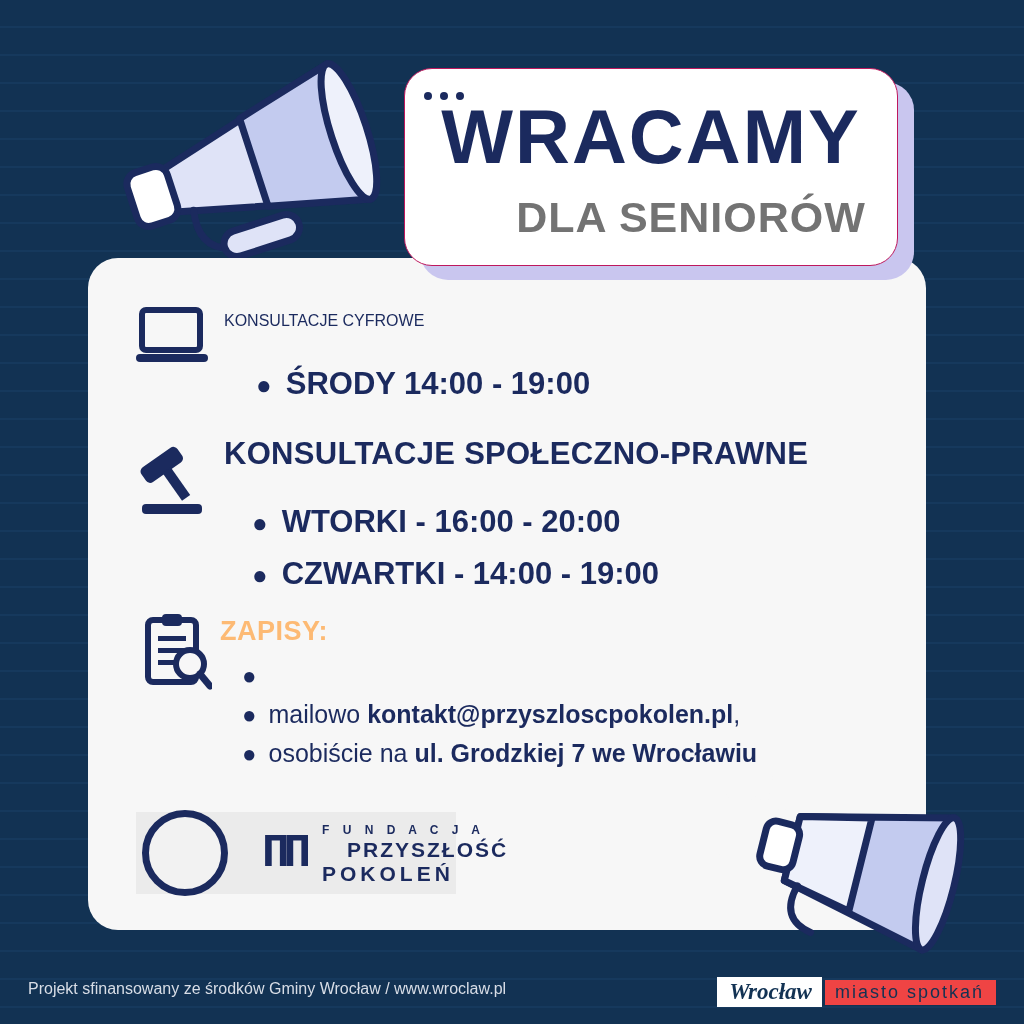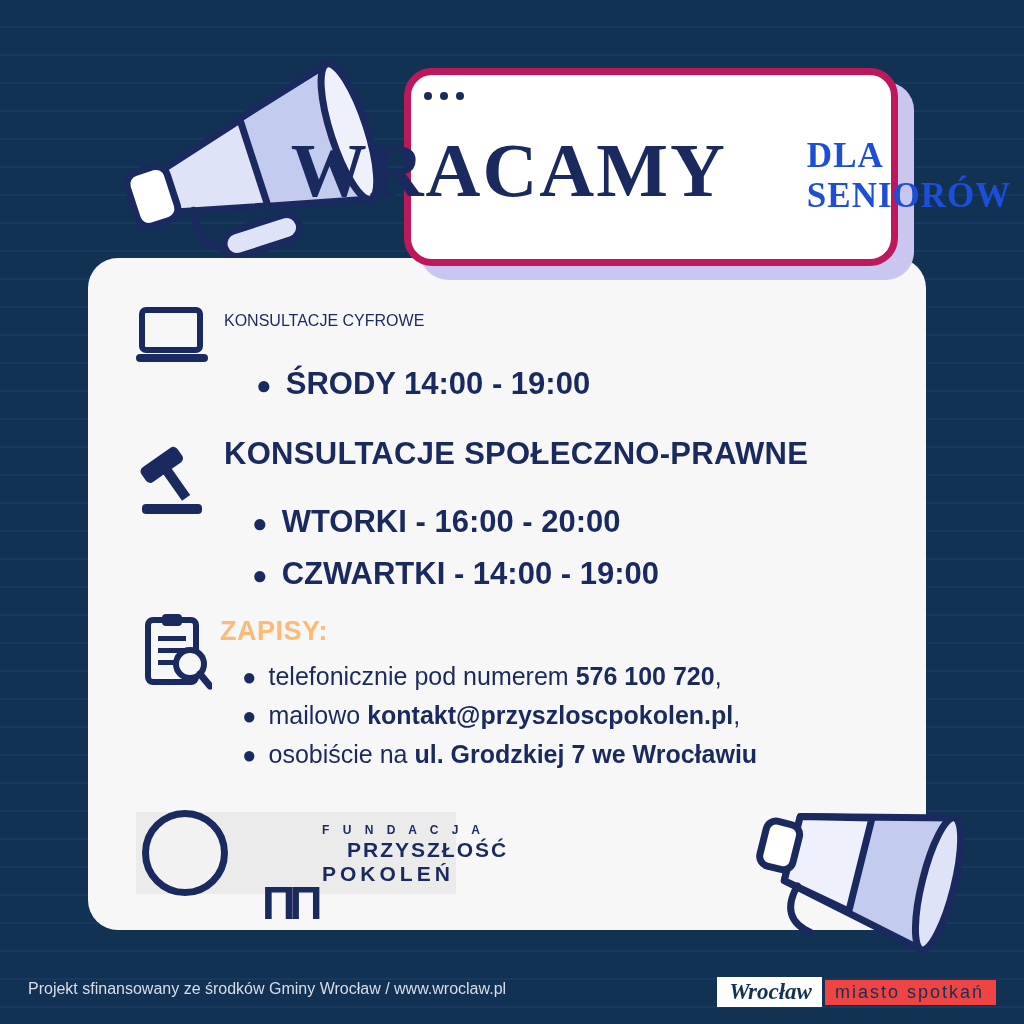--- a/index.html
+++ b/index.html
@@ -39,47 +39,47 @@
     width: 494px; height: 198px;
     background: #c9c6ef;
     border-radius: 28px;
   }
   .bubble {
     position: absolute;
     left: 404px; top: 68px;
     width: 494px; height: 198px;
     background: #ffffff;
     border-radius: 28px;
-    border: 7px solid #be185d;
+    border: 1px solid #be185d;
     display: flex;
+    flex-direction: column;
     align-items: center;
     justify-content: center;
-    font-family: Liberation Serif, serif;
   }
   .bubble-dots {
     position: absolute;
     left: 424px; top: 92px;
     display: flex; gap: 8px;
   }
   .bubble-dots i {
     display: block; width: 8px; height: 8px;
     border-radius: 50%; background: #1b2a5e;
   }
   .title-main {
     font-size: 76px;
     font-weight: bold;
     letter-spacing: 2px;
     color: #1b2a5e;
     line-height: 1;
     margin-top: 6px;
   }
   .title-sub {
-    font-size: 35px;
-    font-weight: bold;
-    color: #1d4ed8;
+    font-size: 43px;
+    font-weight: bold;
+    color: #737373;
     letter-spacing: 1px;
     margin-top: 18px;
     margin-left: 80px;
     align-self: center;
   }
 
   
   .megaphone-top { position: absolute; left: 108px; top: 58px; width: 330px; height: 230px; }
   .megaphone-bottom { position: absolute; left: 700px; top: 770px; width: 300px; height: 190px; }
 
@@ -133,22 +133,22 @@
     background: #f2f2f2; border: 7px solid #1b2a5e;
   }
   .logo-text {
     position: absolute; left: 322px; top: 824px;
     color: #1b2a5e; line-height: 1.15;
   }
   .logo-text .l1 { font-size: 12px; letter-spacing: 5px; font-weight: bold;}
   .logo-text .l2 { font-size: 21px; letter-spacing: 2px; font-weight: bold; margin-left: 25px;}
   .logo-text .l3 { font-size: 21px; letter-spacing: 4px; font-weight: bold;}
   .logo-mark {
-    position: absolute; left: 262px; top: 876px;
-    font-size: 46px; color: #1b2a5e; font-family: Liberation Sans, sans-serif;
+    position: absolute; left: 262px; top: 828px;
+    font-size: 46px; color: #1b2a5e; font-family: Liberation Mono, monospace;
     letter-spacing: -6px; font-weight: bold;
   }
 
   
   .footer-text {
     position: absolute; left: 28px; top: 980px;
     color: #d8dde6; font-size: 16px;
   }
   .wroclaw-logo {
     position: absolute; right: 28px; top: 974px;
@@ -232,21 +232,20 @@
     <rect x="18" y="36" width="28" height="5" fill="#1b2a5e"></rect>
     <rect x="18" y="48" width="16" height="5" fill="#1b2a5e"></rect>
     <circle cx="50" cy="52" r="14" fill="#f7f7f7" stroke="#1b2a5e" stroke-width="6"></circle>
     <line x1="60" y1="62" x2="70" y2="74" stroke="#1b2a5e" stroke-width="7" stroke-linecap="round"></line>
   </svg>
   <div class="sec zapisy-title" style="left:220px; top:616px;">ZAPISY:</div>
 
   <div class="sec" style="left:242px; top:652px; width:640px;">
     <div class="zap-item">
       <span class="dot">●</span>
-      <span><span>telefonicznie pod numerem </span><b>576 100 720</b><span>,</span></span>
     </div>
     <div class="zap-item">
       <span class="dot">●</span>
       <span><span>mailowo </span><b>kontakt@przyszloscpokolen.pl</b><span>,</span></span>
     </div>
     <div class="zap-item">
       <span class="dot">●</span>
       <span><span>osobiście na </span><b>ul. Grodzkiej 7 we Wrocławiu</b><span></span></span>
     </div>
   </div>

